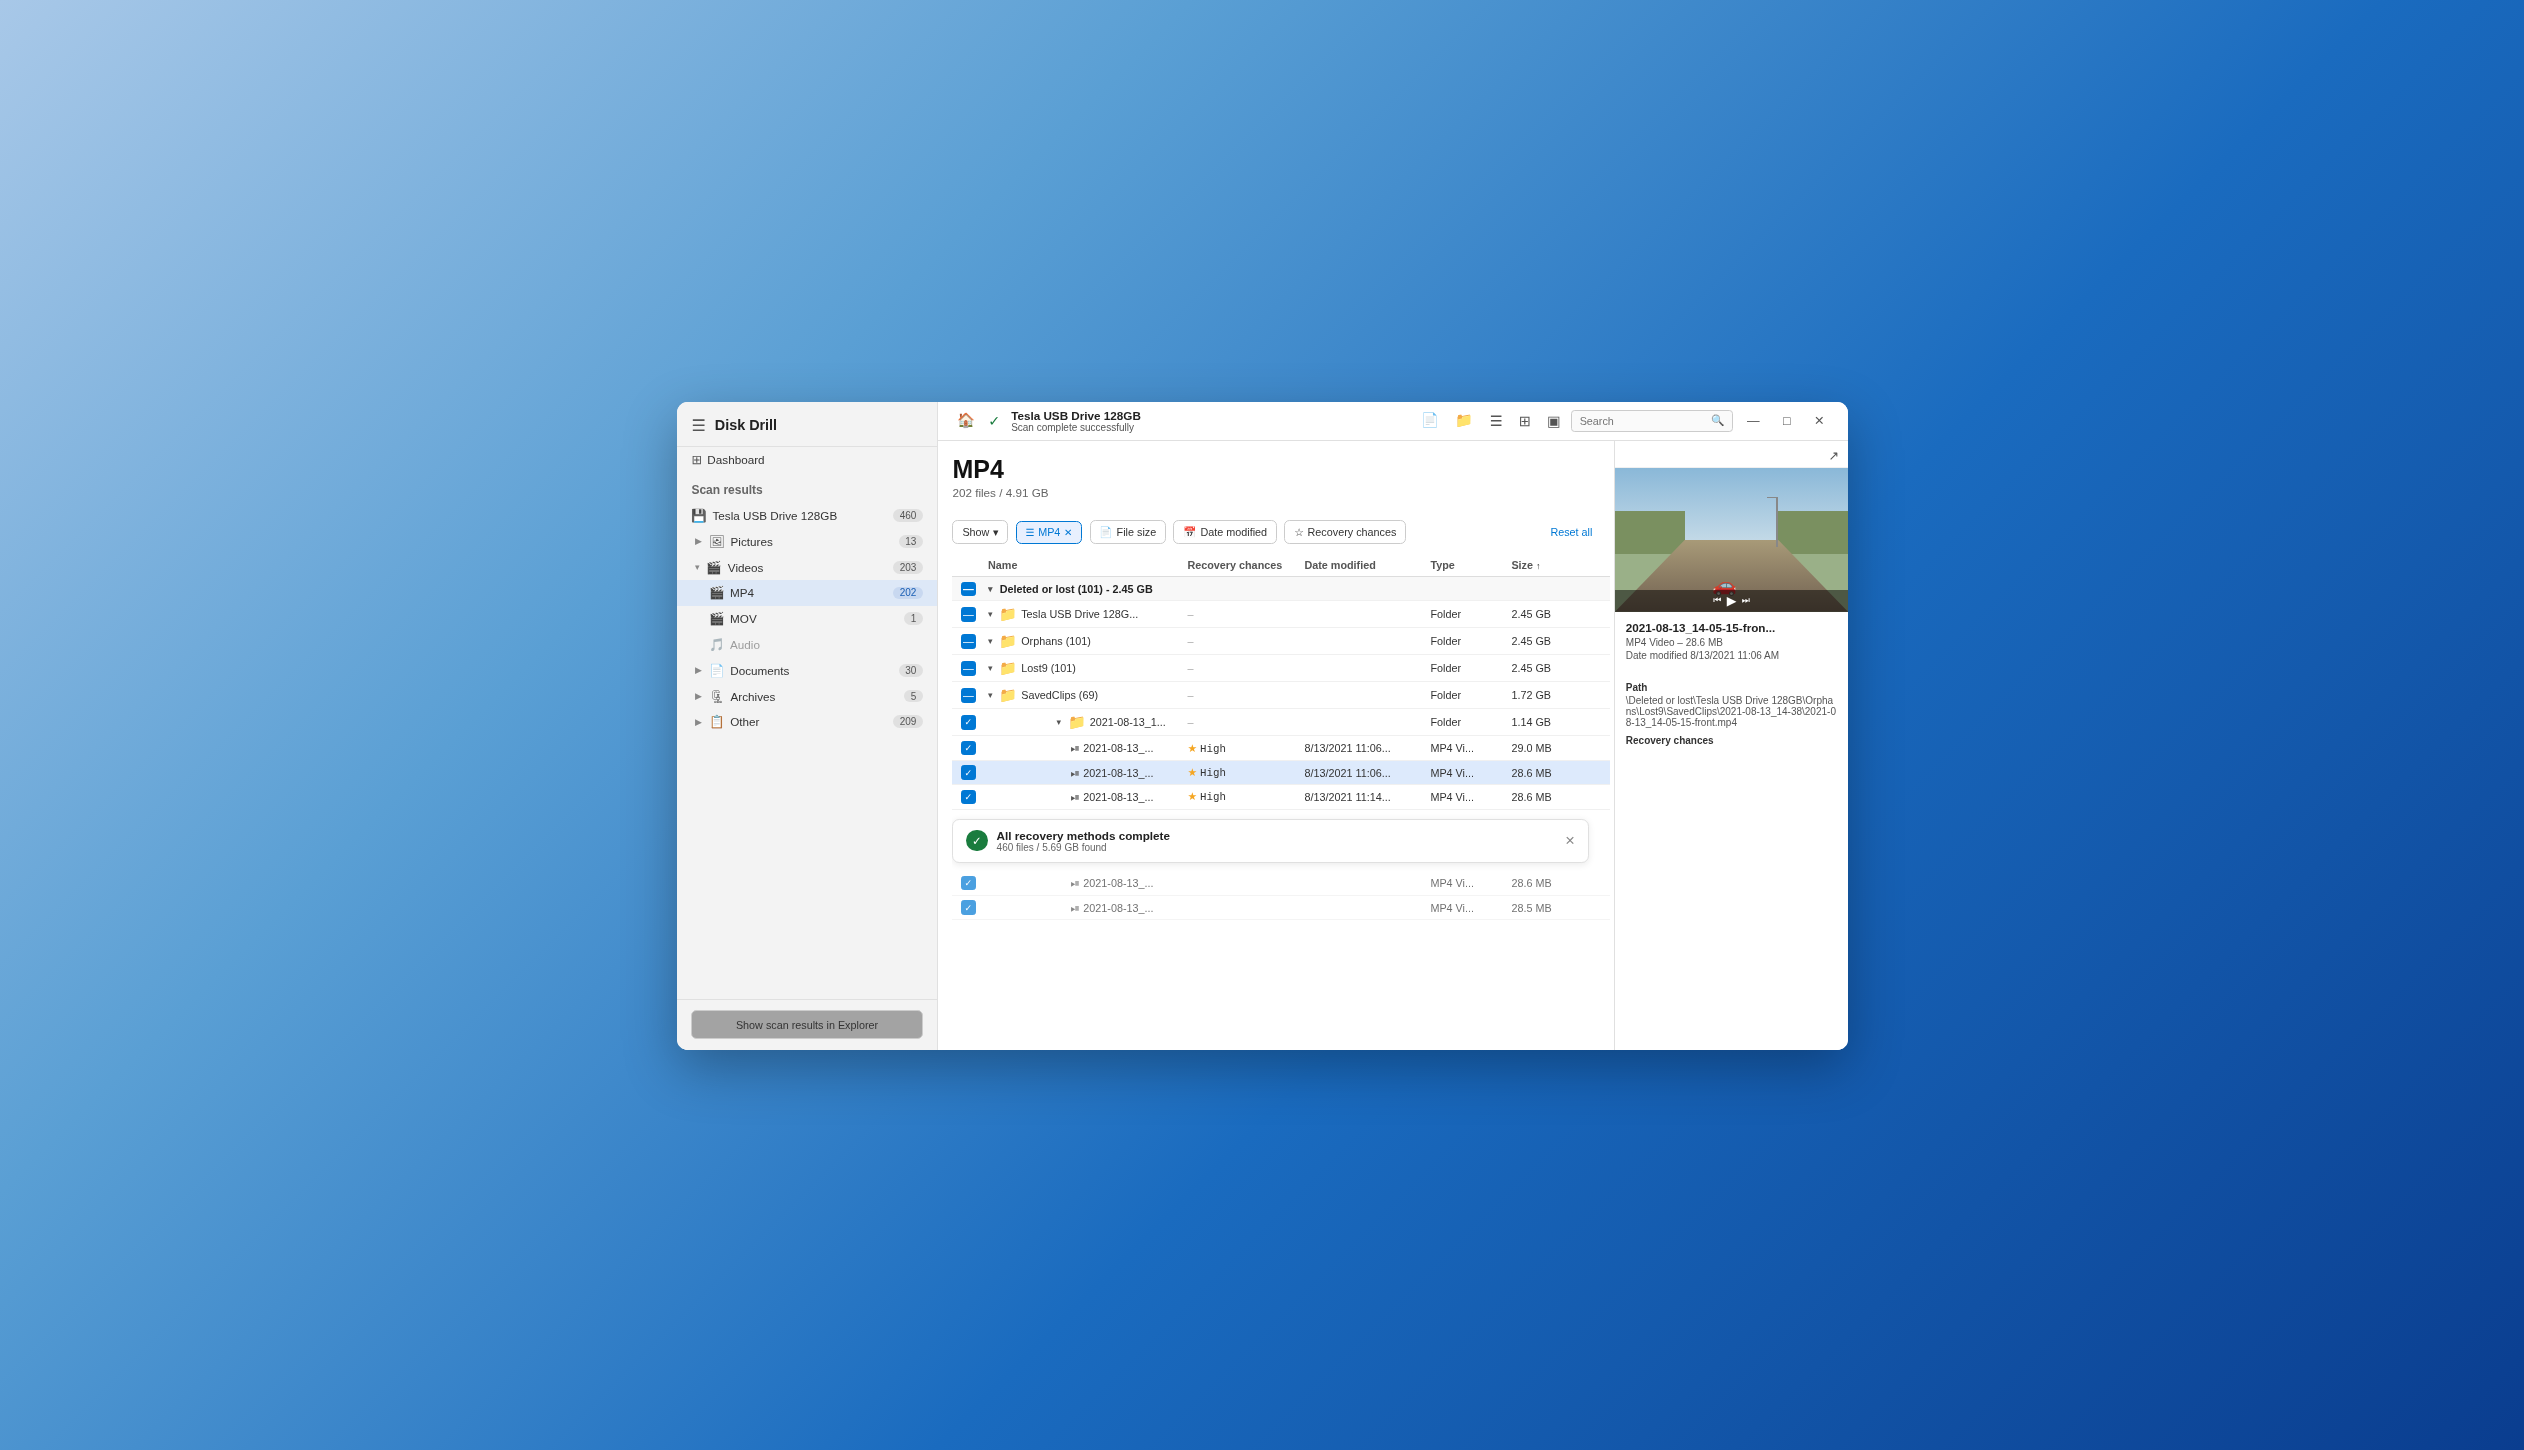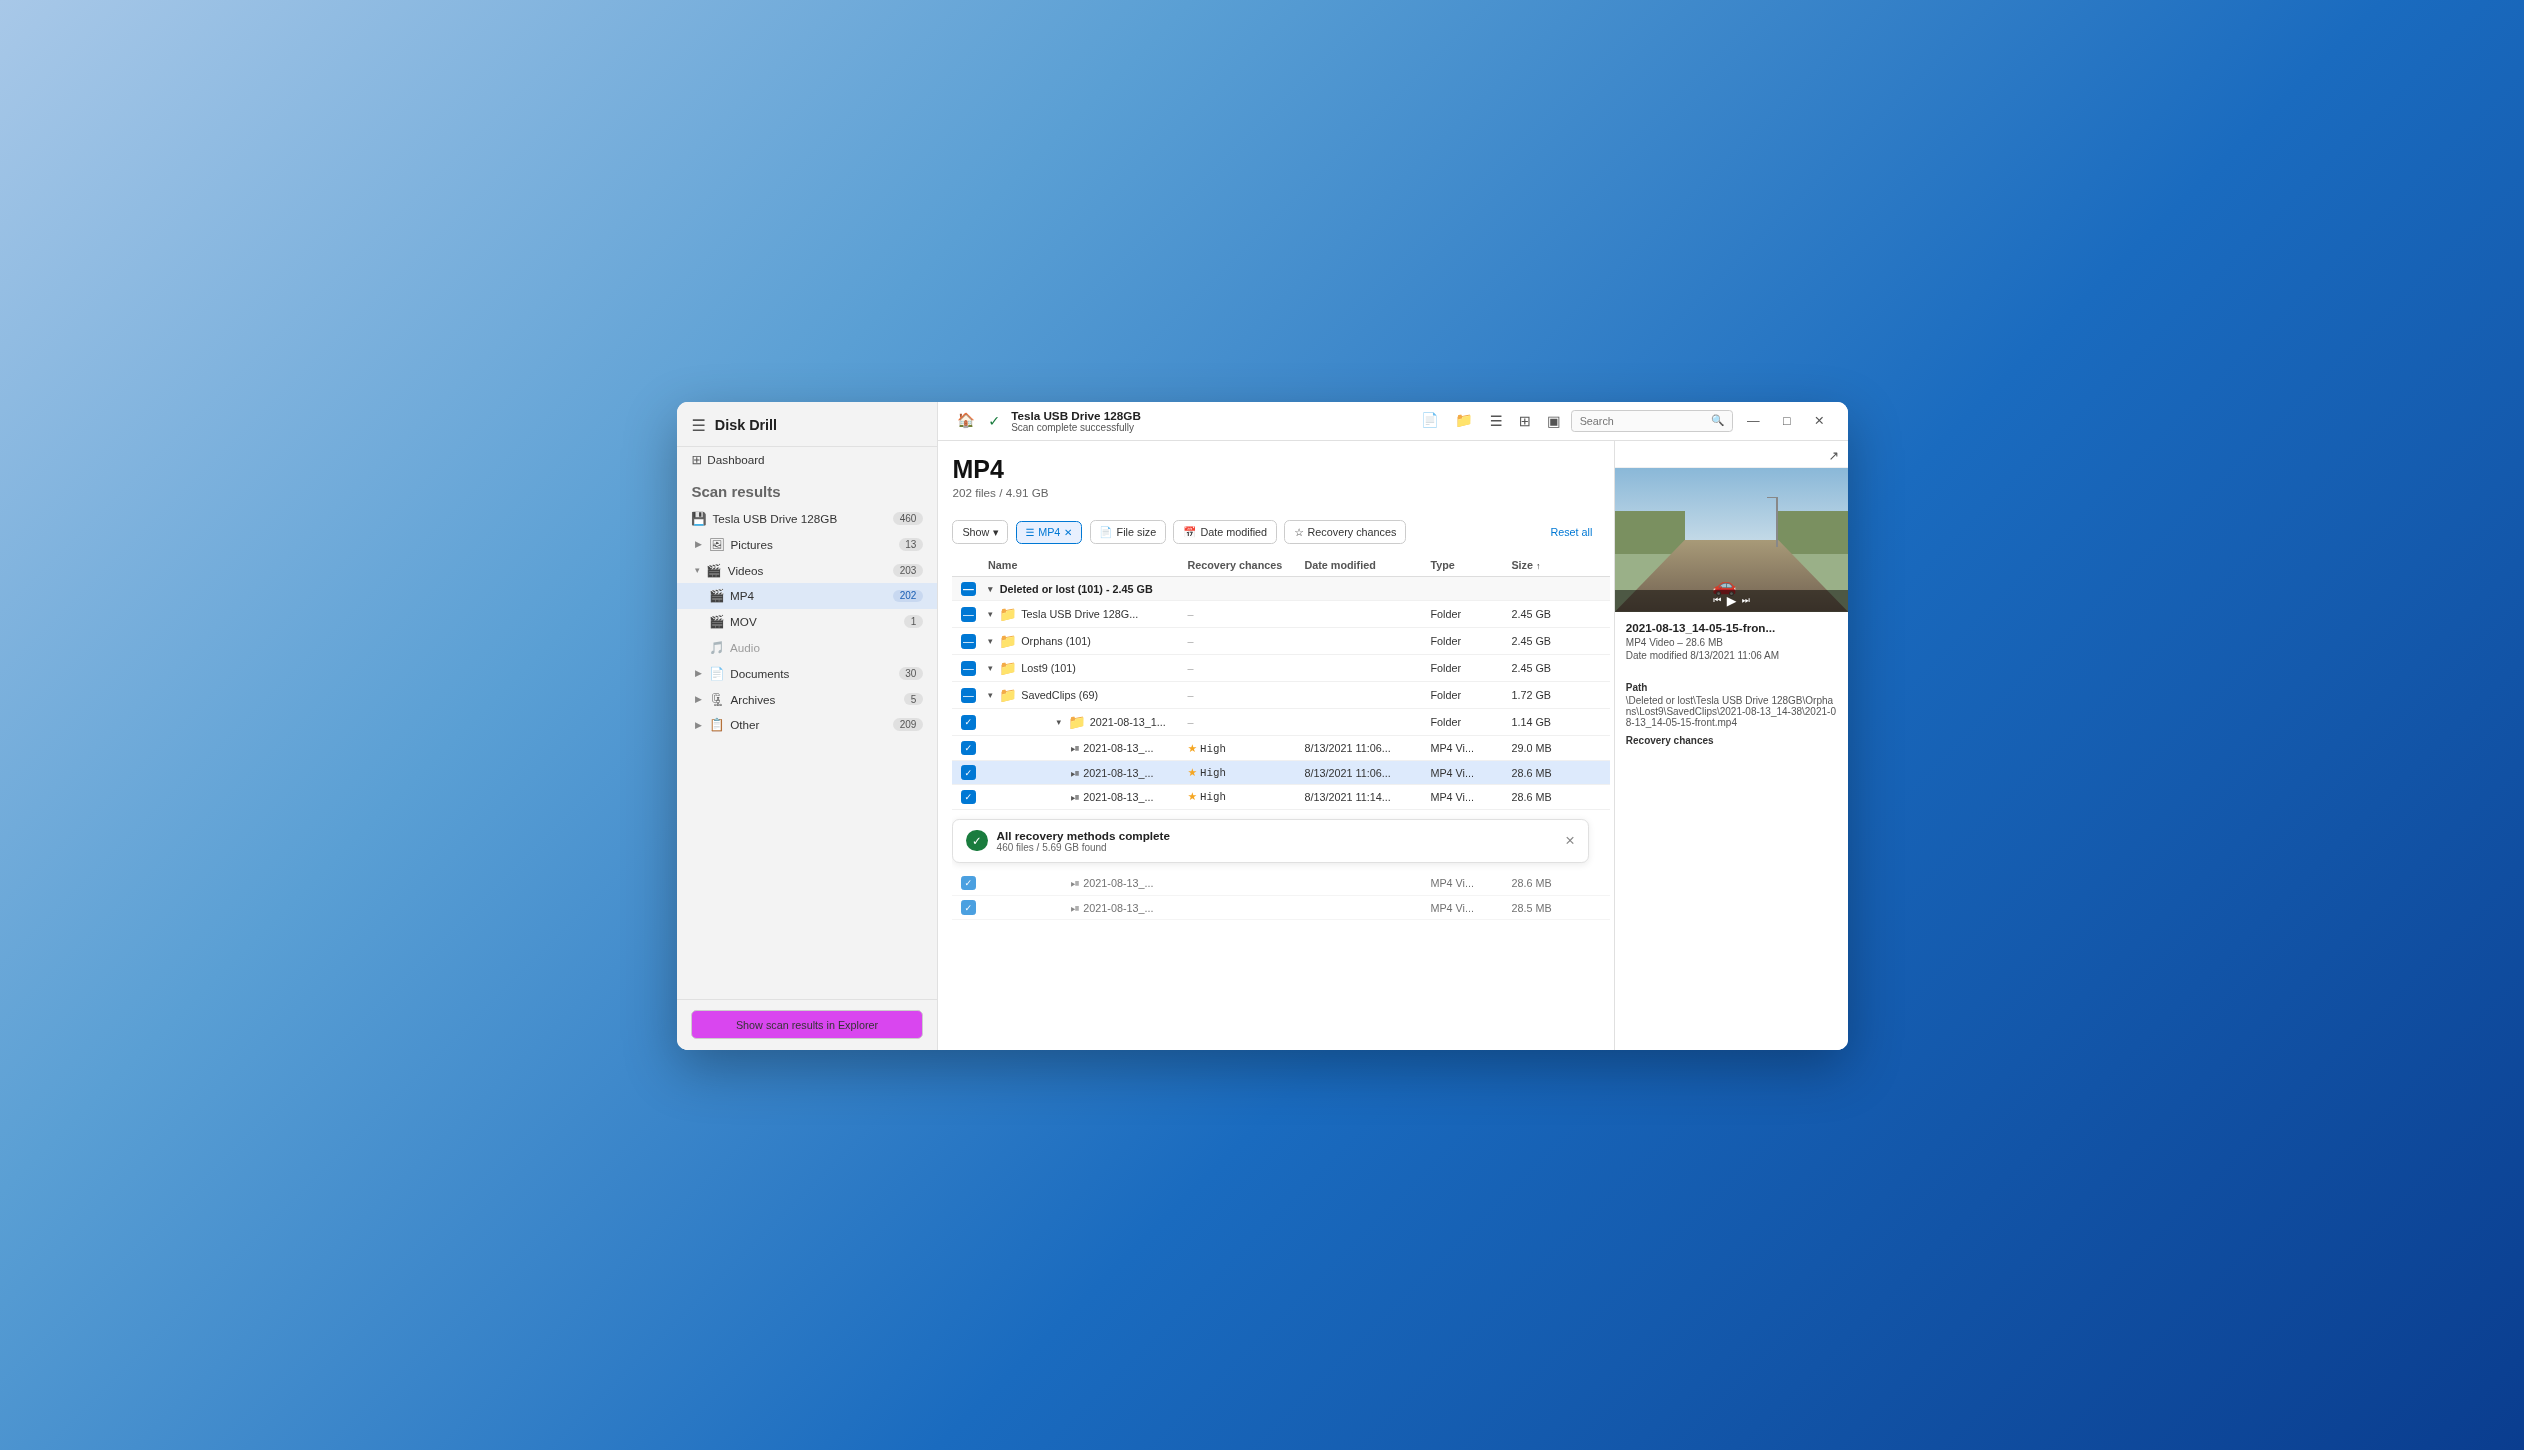--- a/index.html
+++ b/index.html
@@ -49,21 +49,21 @@
       font-size: 16px;
       color: #555;
       cursor: pointer;
     }
     .sidebar-title {
       font-size: 14.4px;
       font-weight: 600;
       color: #222;
     }
     .sidebar-section-label {
-      font-size: 15px;
+      font-size: 12px;
       font-weight: 600;
       color: #666;
       padding: 10.8px 14.4px 5.4px 14.4px;
       text-transform: none;
     }
     .sidebar-item {
       display: flex;
       align-items: center;
       padding: 5.4px 14.4px;
       cursor: pointer;
@@ -86,21 +86,21 @@
     .sidebar-sub { padding-left: 18px; }
     .sidebar-sub2 { padding-left: 32px; }
     .sidebar-footer {
       margin-top: auto;
       padding: 10.8px 14.4px;
       border-top: 0.9px solid #e0e0e0;
     }
     .sidebar-footer button {
       width: 100%;
       padding: 7.2px;
-      background: #d946ef;
+      background: #a3a3a3;
       border: 0.9px solid #ccc;
       border-radius: 5.4px;
       font-size: 10.8px;
       cursor: pointer;
       color: #333;
     }
     .expand-arrow { font-size: 9px; color: #888; margin-right: 1.8px; }
     
     .main {
       flex: 1;

